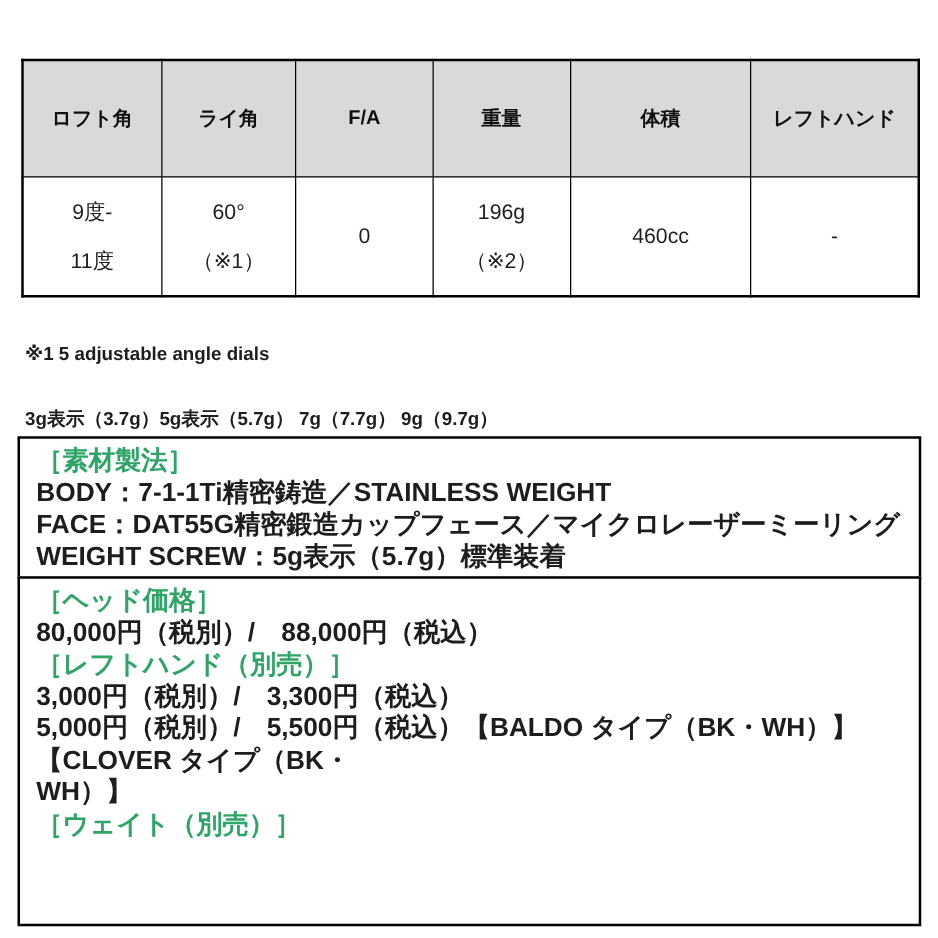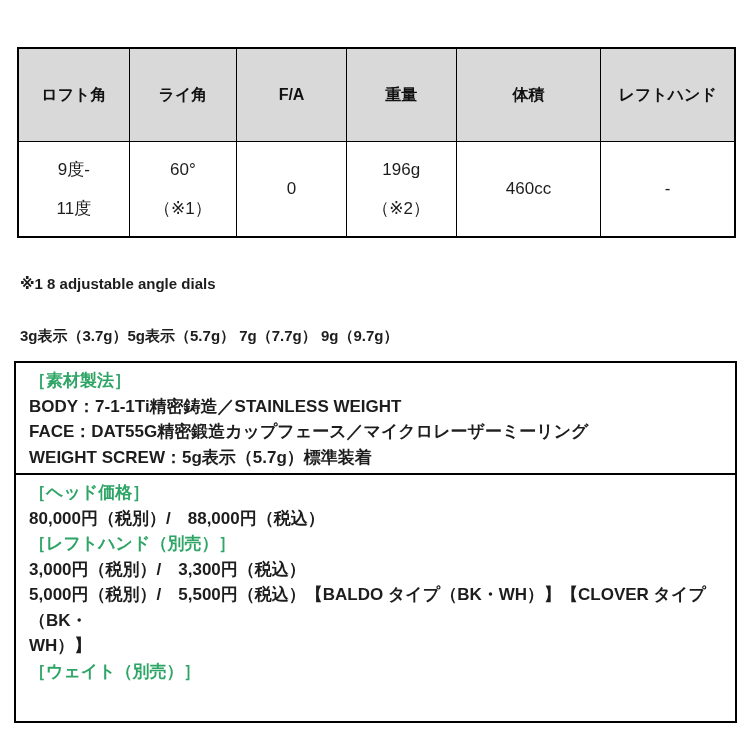--- a/index.html
+++ b/index.html
@@ -65,34 +65,33 @@
   }
 
   
   .box {
     position: absolute;
     left: 14px;
     width: 723px;
     border: 2px solid #000;
     box-sizing: border-box;
     padding: 5px 13px;
-    font-size: 17px;
+    font-size: 21px;
     font-weight: 700;
     line-height: 25.5px;
     color: #1d1d1d;
     background: #fff;
-    margin-top: 12px;
   }
   .box-material {
     top: 349px;
     height: 114px;
   }
   .box-price {
     top: 461px;
-    height: 250px;
+    height: 280px;
   }
   .green {
     color: #2ea566;
   }
   .pre {
     white-space: pre-line;
   }
 </style>
 </head>
 <body>
@@ -129,21 +128,21 @@
           <td>196g
 （※2）</td>
           <td>460cc</td>
           <td>-</td>
         </tr>
       </tbody>
     </table>
   </div>
 
   <div class="notes">
-    <div class="pre">※1  8 adjustable angle dials</div>
+    <div class="pre">※1  5 adjustable angle dials</div>
     <div class="pre">3g表示（3.7g）5g表示（5.7g） 7g（7.7g） 9g（9.7g）</div>
   </div>
 
   <div class="box box-material">
     <div class="green">［素材製法］</div>
     <div class="pre">BODY：7-1-1Ti精密鋳造／STAINLESS WEIGHT</div>
     <div class="pre">FACE：DAT55G精密鍛造カップフェース／マイクロレーザーミーリング</div>
     <div class="pre">WEIGHT SCREW：5g表示（5.7g）標準装着</div>
   </div>
 

